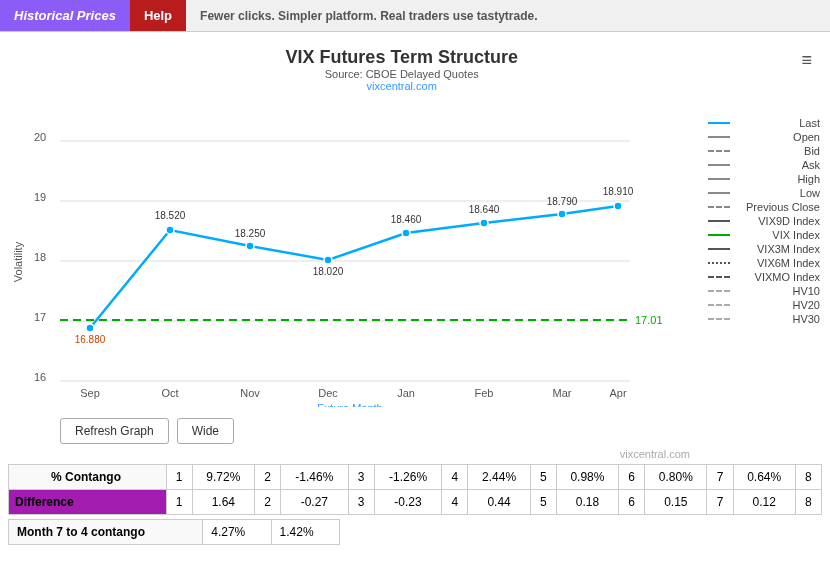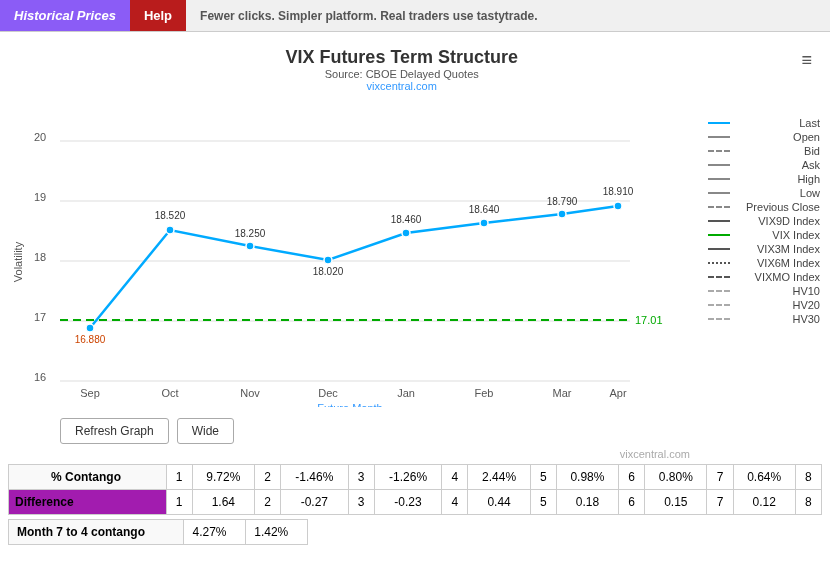--- a/index.html
+++ b/index.html
@@ -35,21 +35,21 @@
     .vixcentral-credit { text-align: right; font-size: 11px; color: #aaa; padding-right: 130px; margin-bottom: 4px; }
 
     
     .data-table { width: 100%; border-collapse: collapse; border: 1px solid #ccc; margin-top: 2px; }
     .data-table td { border: 1px solid #ccc; padding: 5px 6px; text-align: center; font-size: 12px; }
     .data-table tr:first-child td:first-child { font-weight: bold; background: #f9f9f9; padding-left: 42px; }
     .data-table tr:last-child td:first-child { font-weight: bold; background: #a21caf; }
     .row-label { font-weight: bold; text-align: left !important; }
 
     
-    .month-table { width: 300px; border-collapse: collapse; border: 1px solid #ccc; margin-top: 2px; }
+    .month-table { width: 332px; border-collapse: collapse; border: 1px solid #ccc; margin-top: 2px; }
     .month-table td { border: 1px solid #ccc; padding: 5px 8px; font-size: 12px; }
     .month-table td:first-child { font-weight: bold; background: #f9f9f9; }
 
     
     .axis-label { font-size: 11px; fill: #555; }
     .axis-title { font-size: 11px; fill: #3399ff; }
   </style>
 </head>
 <body>
 

